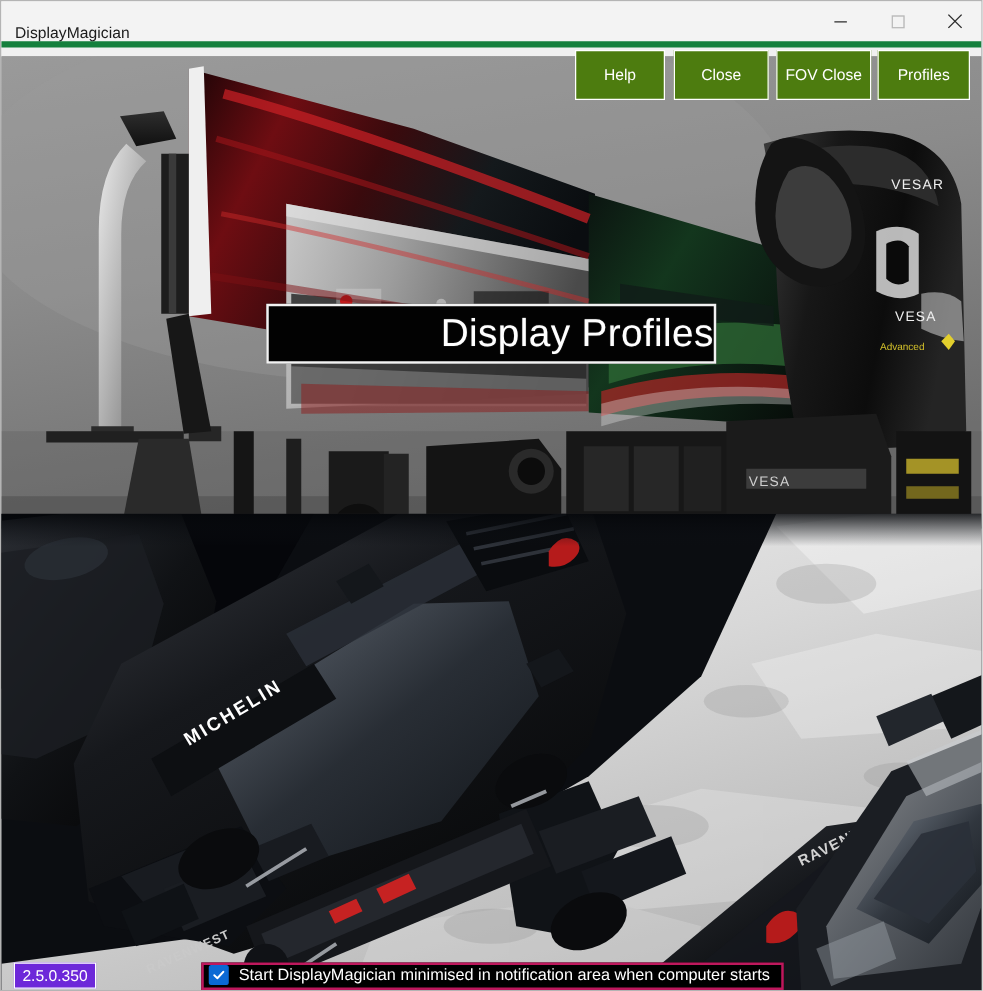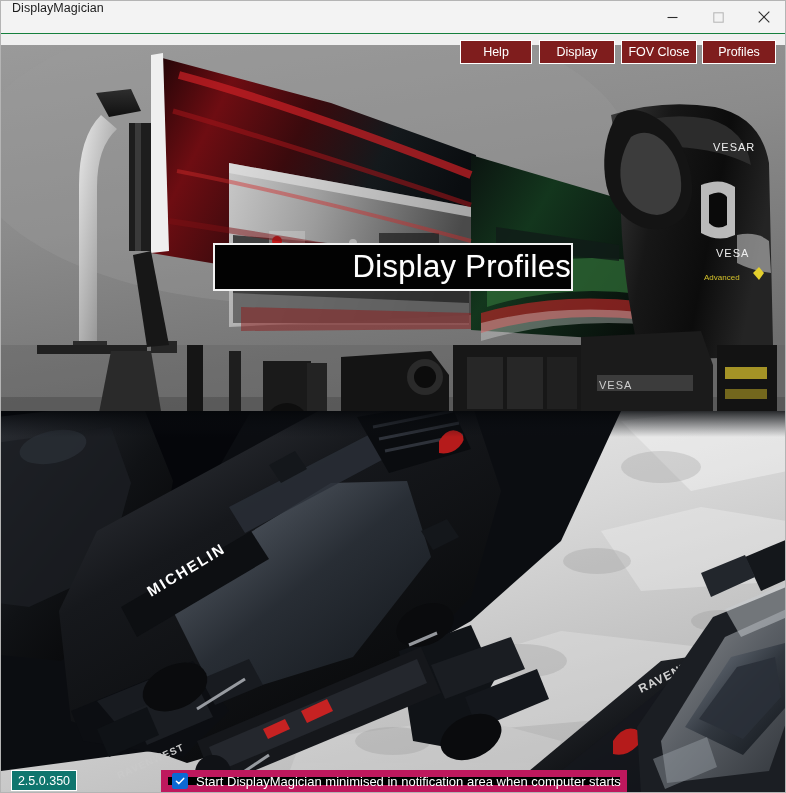--- a/index.html
+++ b/index.html
@@ -24,23 +24,23 @@
     overflow: hidden;
   }
 
   
   #titlebar {
     position: absolute;
     left: 0; top: 0;
     width: 786px;
     height: 32px;
     background: #f3f3f3;
-    border-bottom: 1px solid #15803d;
-    display: flex;
-    align-items: flex-start;
+    border-bottom: 5px solid #15803d;
+    display: flex;
+    align-items: flex-end;
   }
   #title-text {
     margin-left: 11px;
     font-size: 12.5px;
     color: #1b1b1b;
     letter-spacing: 0.05px;
     white-space: nowrap;
   }
   #window-controls {
     margin-left: auto;
@@ -105,22 +105,22 @@
   #top-nav {
     position: absolute;
     top: 39px; left: 0;
     width: 786px;
     height: 24px;
     pointer-events: none;
   }
   .navbtn {
     position: absolute;
     top: 0;
-    height: 24px;
-    background: #7f1d1d;
+    height: 40px;
+    background: #4d7c0f;
     border: 1.5px solid #ffffff;
     box-sizing: border-box;
     color: #ffffff;
     font-size: 12.5px;
     display: flex;
     align-items: center;
     justify-content: center;
     pointer-events: auto;
     cursor: default;
     white-space: nowrap;
@@ -128,38 +128,37 @@
   #btn-help     { left: 459px; width: 72px; }
   #btn-donate   { left: 538px; width: 76px; }
   #btn-fovcalc  { left: 620px; width: 76px; }
   #btn-settings { left: 701px; width: 74px; }
 
   
   #version-badge {
     position: absolute;
     left: 10px; top: 769px;
     width: 66px; height: 21px;
-    background: #0f766e;
+    background: #6d28d9;
     border: 1.5px solid #ffffff;
     box-sizing: border-box;
     color: #ffffff;
     font-size: 12.5px;
     display: flex;
     align-items: center;
     justify-content: center;
   }
   #startup-option {
     position: absolute;
     left: 160px; top: 769px;
     width: 466px; height: 22px;
     background: #000000;
-    border: 7px solid #be185d;
+    border: 2px solid #be185d;
     box-sizing: border-box;
     display: flex;
-    align-items: center;
     padding-left: 4px;
   }
   #startup-checkbox {
     width: 14px; height: 14px;
     background: #0b69d4;
     border: 1px solid #0b69d4;
     border-radius: 2px;
     display: flex;
     align-items: center;
     justify-content: center;
@@ -333,21 +332,21 @@
       <path d="M132,210 L150,206 L168,300 L146,302 Z" fill="#171717"></path>
     </svg>
 
     <div class="banner" id="banner-display-profiles">
       <span>Display Profiles</span>
     </div>
   </div>
 
   <div id="top-nav">
     <div class="navbtn" id="btn-help">Help</div>
-    <div class="navbtn" id="btn-donate">Display</div>
+    <div class="navbtn" id="btn-donate">Close</div>
     <div class="navbtn" id="btn-fovcalc">FOV Close</div>
     <div class="navbtn" id="btn-settings">Profiles</div>
   </div>
 
   <div id="game-shortcuts-panel">
     <svg id="gs-art" viewBox="0 0 786 383" preserveAspectRatio="none">
       <defs>
         <linearGradient id="gTrack" x1="0" y1="0" x2="0.6" y2="1">
           <stop offset="0" stop-color="#f2f2f2"></stop>
           <stop offset="0.5" stop-color="#d8d8d8"></stop>

